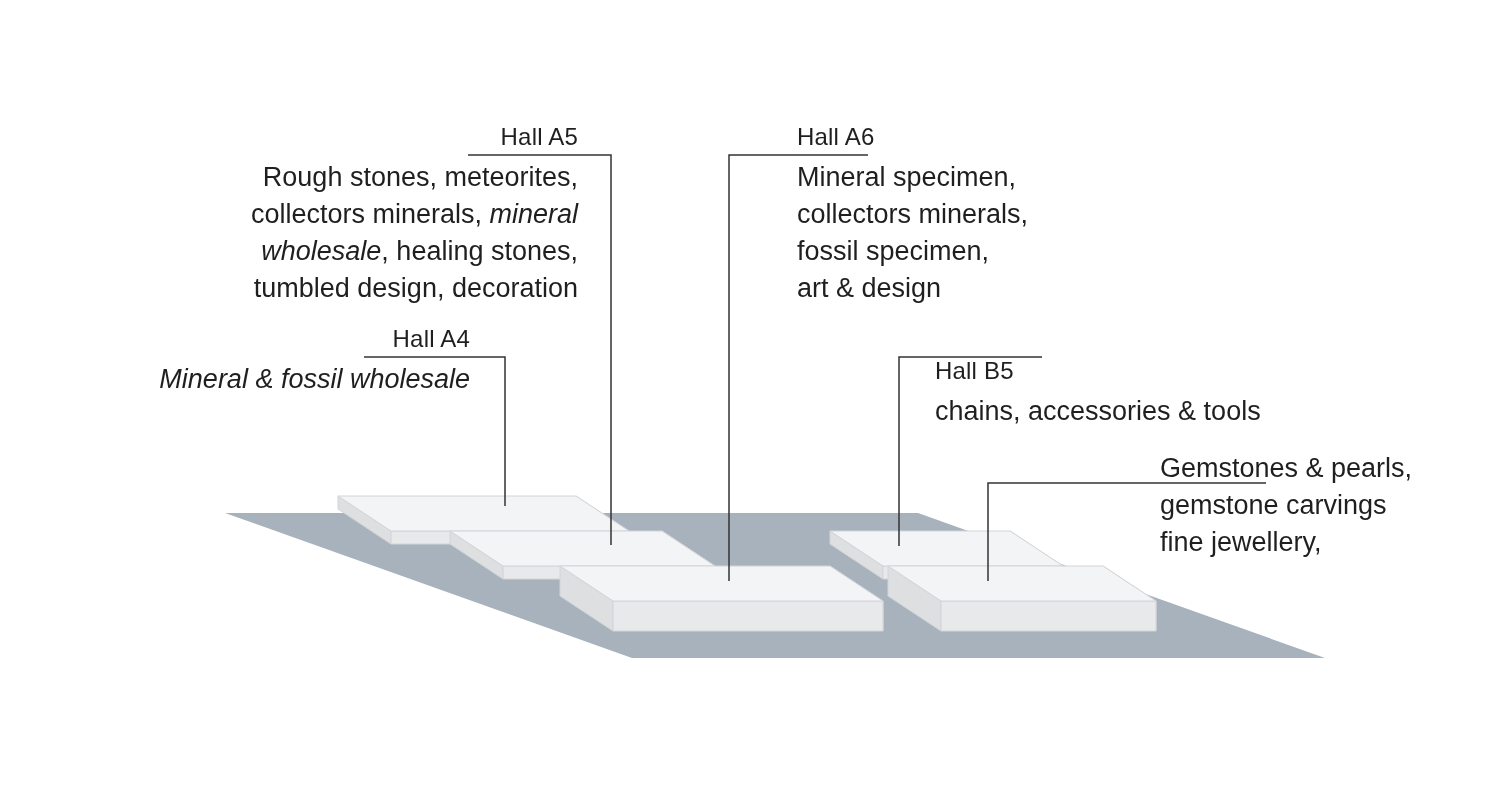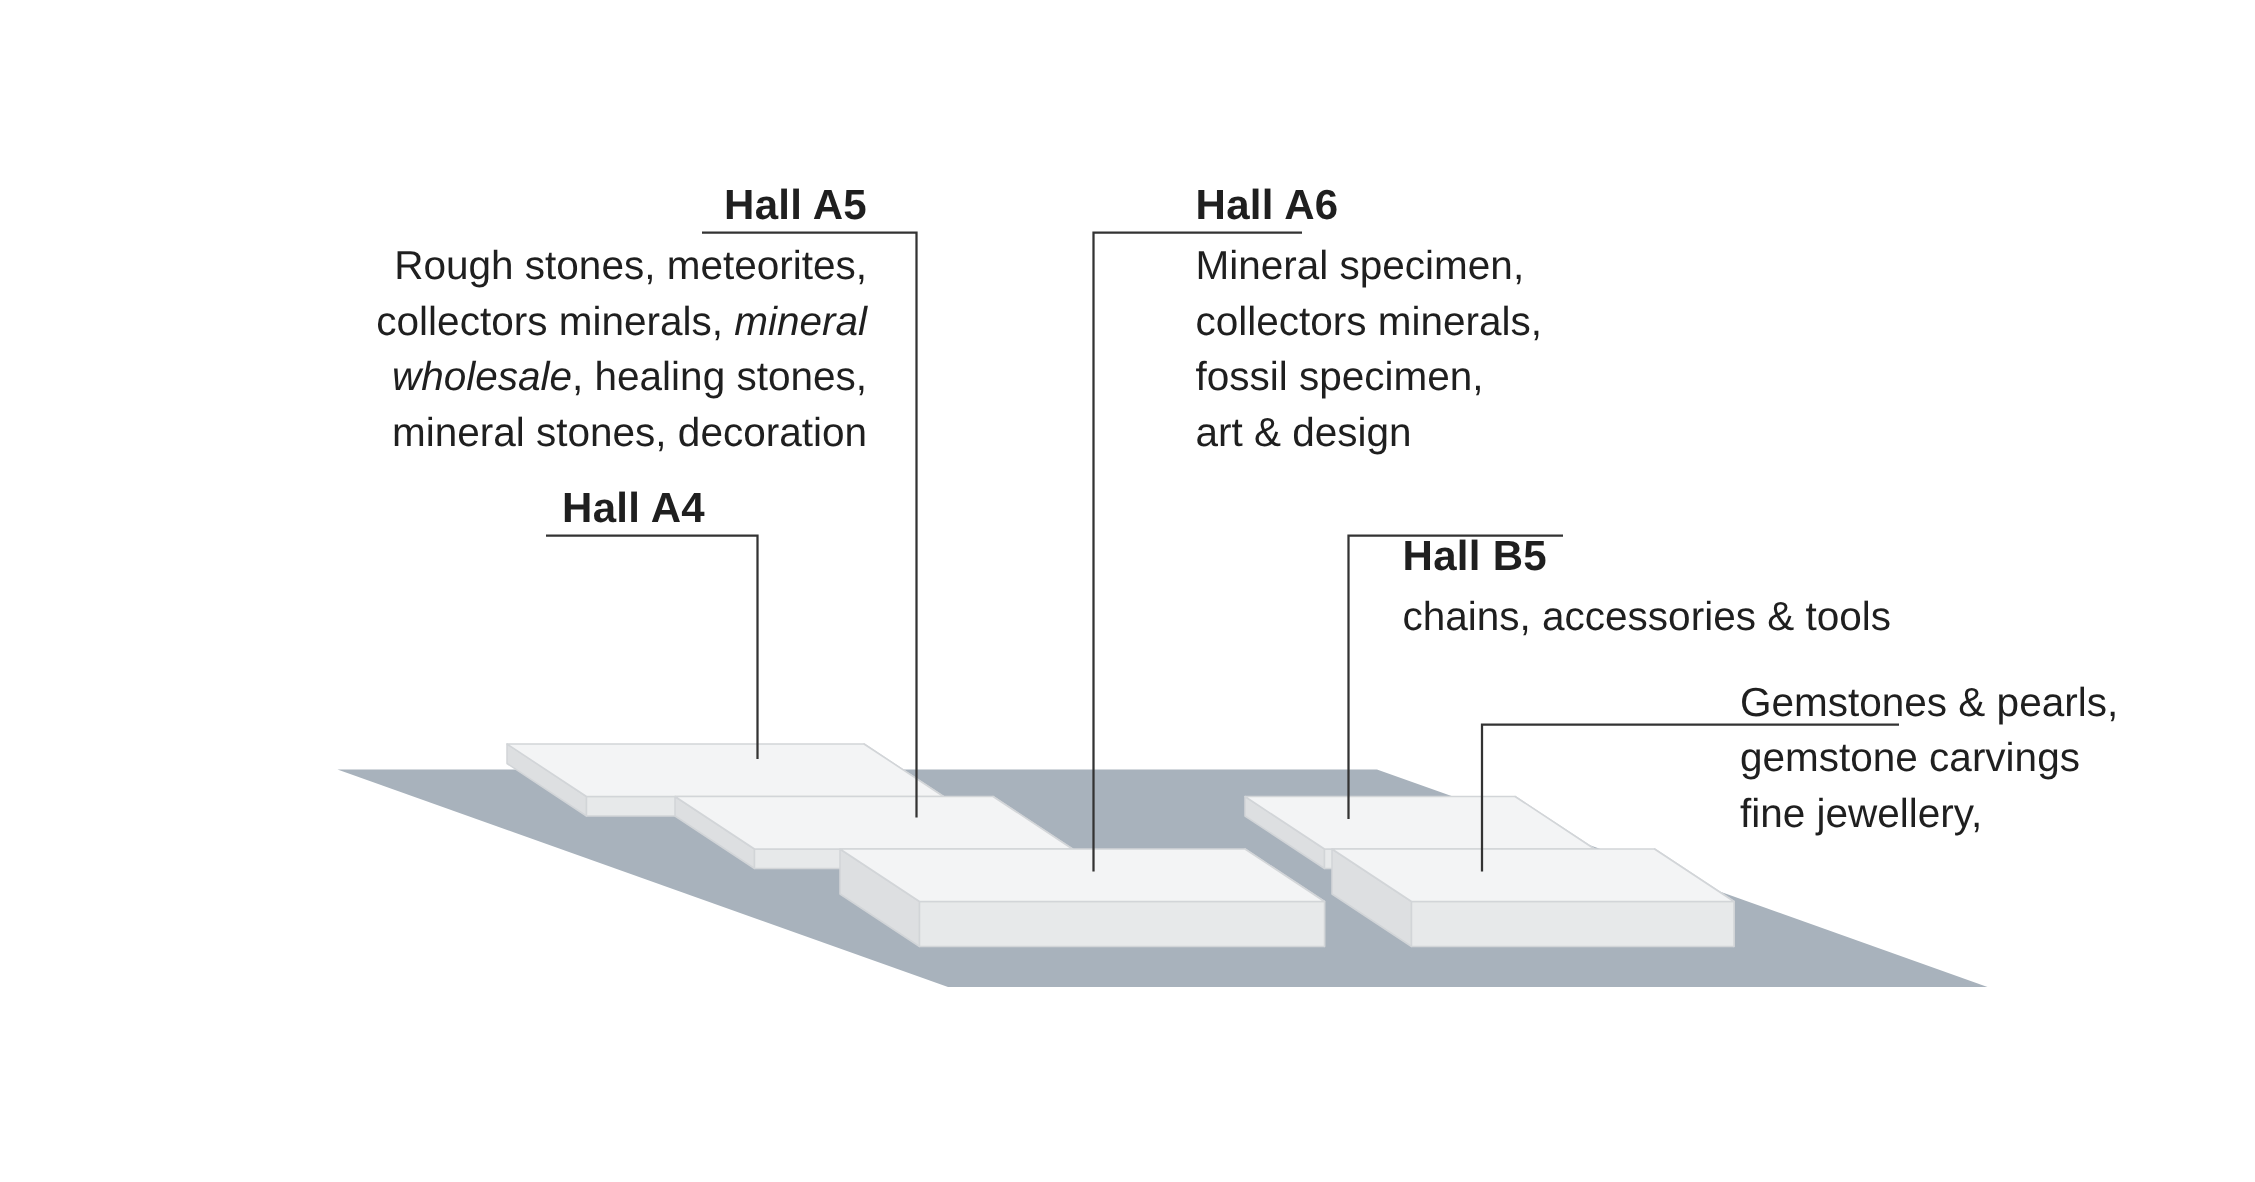--- a/index.html
+++ b/index.html
@@ -8,21 +8,21 @@
     position: relative;
     width: 1503px;
     height: 788px;
     background: #ffffff;
     overflow: hidden;
     font-family: "Liberation Sans", sans-serif;
     color: #1f1f1f;
   }
   .scene-svg { position: absolute; left: 0; top: 0; }
   .label { position: absolute; font-size: 27px; line-height: 37px; }
-  .hall-title { font-size: 28px; font-weight: 700; letter-spacing: 0.2px; }
+  .hall-title { font-size: 24px; font-weight: 400; letter-spacing: 0.2px; }
   .hall-desc { margin-top: 4px; }
   .italic { font-style: italic; }
   .ta-right { text-align: right; }
   .slab polygon { stroke: #d2d5d8; stroke-width: 1; stroke-linejoin: round; }
   .leader { fill: none; stroke-width: 1.5; }
 </style>
 </head>
 <body>
 
 <div class="stage">
@@ -72,36 +72,39 @@
     <polyline class="leader" points="1042,357 899,357 899,546" fill="none" stroke="#333333"></polyline>
     <polyline class="leader" points="1266,483 988,483 988,581" fill="none" stroke="#333333"></polyline>
   </svg>
 
   <div class="label ta-right" style="top:118px; right:925px;">
     <div class="hall-title">Hall A5</div>
     <div class="hall-desc">
         <div><span>Rough stones, meteorites,</span></div>
         <div><span>collectors minerals, </span><span class="italic">mineral</span></div>
         <div><span class="italic">wholesale</span><span>, healing stones,</span></div>
-        <div><span>mineral stones, decoration</span></div>
+        <div><span>tumbled design, decoration</span></div>
       </div>
   </div>
 
   <div class="label" style="top:118px; left:763px;margin-left:34px;">
     <div class="hall-title">Hall A6</div>
     <div class="hall-desc">
         <div><span>Mineral specimen,</span></div>
         <div><span>collectors minerals,</span></div>
         <div><span>fossil specimen,</span></div>
         <div><span>art &amp; design</span></div>
       </div>
   </div>
 
   <div class="label ta-right" style="top:320px; right:1033px;">
     <div class="hall-title">Hall A4</div>
+    <div class="hall-desc">
+        <div><span class="italic">Mineral &amp; fossil wholesale</span></div>
+      </div>
   </div>
 
   <div class="label" style="top:320px; left:935px;margin-top:32px;">
     <div class="hall-title">Hall B5</div>
     <div class="hall-desc">
         <div><span>chains, accessories &amp; tools</span></div>
       </div>
   </div>
 
   <div class="label" style="top:446px; left:1160px;">

